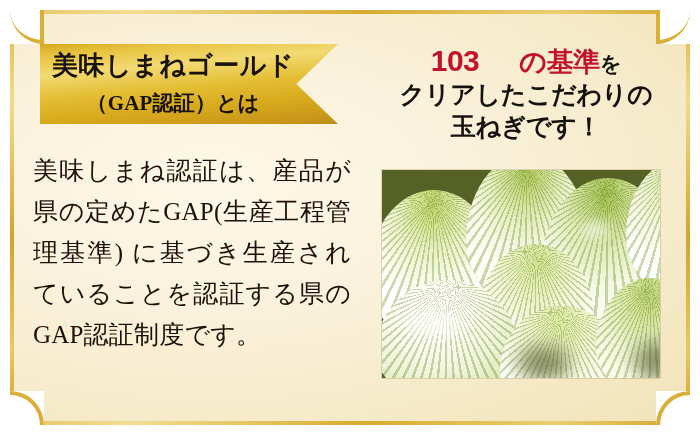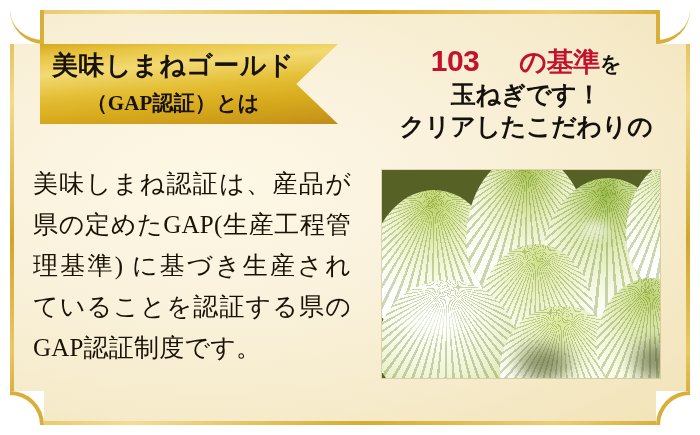--- a/index.html
+++ b/index.html
@@ -65,21 +65,21 @@
     white-space:nowrap;
   }
   .ribbon-l2{
     font-family:"Liberation Serif",serif;font-weight:bold;
     font-size:21px;line-height:1.2;color:#18120a;letter-spacing:.2px;
     white-space:nowrap;margin-top:11px;
   }
 
   
   .body-copy{
-    position:absolute;left:33px;top:163px;width:318px;
+    position:absolute;left:33px;top:150px;width:318px;
     font-family:"Liberation Serif",serif;
     font-size:25px;line-height:41px;color:#1a1206;
     text-align:justify;text-justify:inter-character;
     letter-spacing:.2px;
   }
 
   
   .headline{
     position:absolute;left:368px;top:32px;width:316px;height:120px;
     display:flex;flex-direction:column;align-items:center;justify-content:center;
@@ -160,22 +160,22 @@
 
   <div class="body-copy">美味しまね認証は、産品が県の定めたGAP(生産工程管理基準) に基づき生産されていることを認証する県のGAP認証制度です。</div>
 
   <div class="slash slash-l"></div>
   <div class="slash slash-r"></div>
 
   <div class="headline">
     <div class="hl-line l1">
       <span class="hl-num">103</span><span class="hl-kanji-red">の基準</span><span class="hl-small">を</span>
     </div>
+    <div class="hl-line">クリアしたこだわりの</div>
     <div class="hl-line">玉ねぎです！</div>
-    <div class="hl-line">クリアしたこだわりの</div>
   </div>
 
   <div class="photo">
     <div class="photo-inner">
       <div class="on on1"></div>
       <div class="on on2"></div>
       <div class="on on3"></div>
       <div class="on on4"></div>
       <div class="on on5"></div>
       <div class="on on6"></div>

